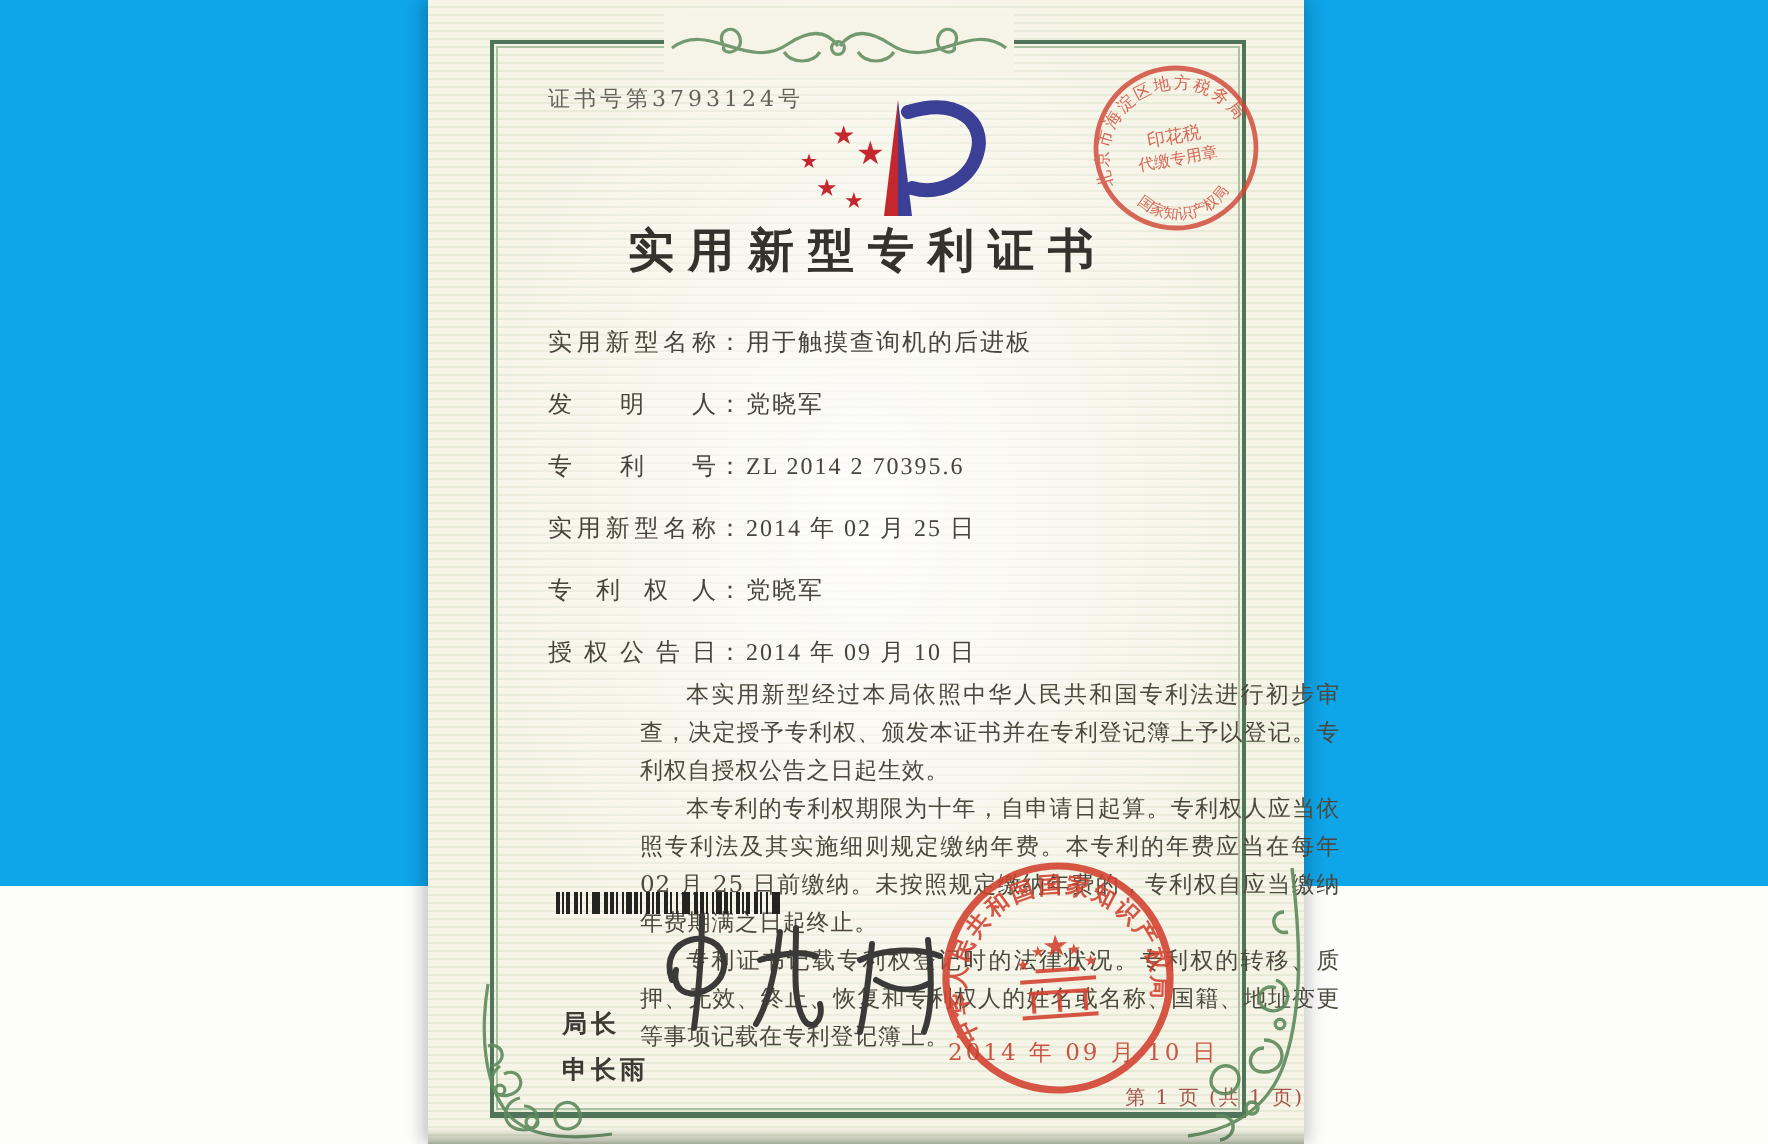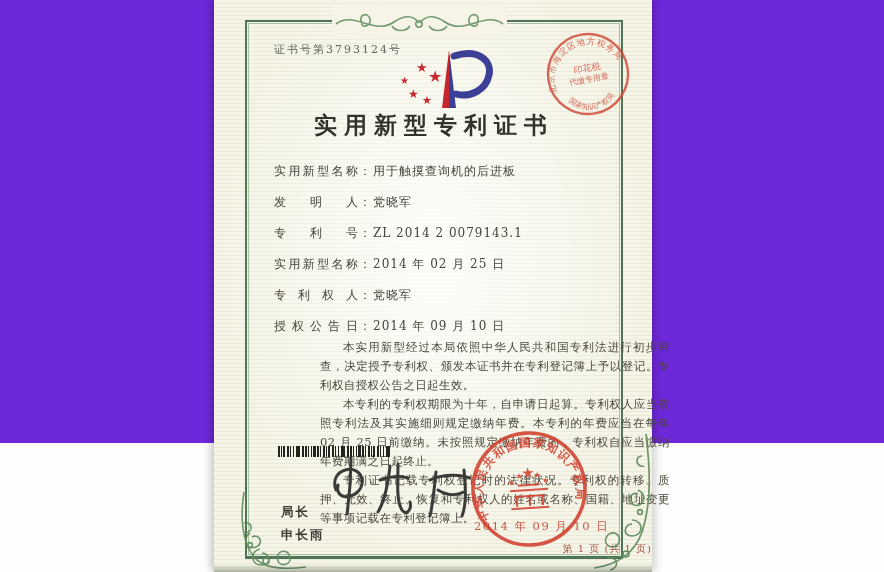--- a/index.html
+++ b/index.html
@@ -1,18 +1,18 @@
 <!DOCTYPE html>
 <html><head>
 <meta charset="utf-8">
 <style>
   * { margin:0; padding:0; box-sizing:border-box; }
   html,body { width:884px; height:572px; overflow:hidden; background:#fdfdfb;
     font-family:"DejaVu Serif","Liberation Serif",serif; }
-  .stage { position:relative; width:884px; height:443px; background:#6d28d9; }
+  .stage { position:relative; width:884px; height:443px; background:#0ea5e9; }
 
   .paper {
     position:absolute; left:214px; top:0; width:438px; height:572px;
     background:
       radial-gradient(ellipse at 50% 45%, rgba(255,255,255,.85) 0%, rgba(255,255,255,0) 70%),
       repeating-linear-gradient(0deg, rgba(150,180,130,.16) 0px, rgba(150,180,130,.16) 1px, transparent 1px, transparent 4px),
       #f6f4e6;
     box-shadow: -4px 0 7px rgba(0,0,0,.18), 4px 0 7px rgba(0,0,0,.14);
   }
   .paper-bottom-shade { position:absolute; left:0; right:0; bottom:0; height:8px;
@@ -31,21 +31,21 @@
   .logo { position:absolute; left:178px; top:48px; width:104px; height:66px; }
 
   .agency-seal { position:absolute; left:330px; top:30px; width:88px; height:88px;
     transform:rotate(-10deg); opacity:.8; }
 
   .title { position:absolute; left:31px; right:29px; top:110px; text-align:center;
     font-size:23px; font-weight:bold; color:#34322c; letter-spacing:7px;font-family:Liberation Serif, serif; }
 
   .fields { position:absolute; left:60px; top:164px; width:330px; }
   .field-row { margin-bottom:17px; font-size:12px; line-height:14px; color:#46443b;
-    white-space:nowrap; }
+    white-space:nowrap;font-family:Liberation Serif, serif; }
   .field-label { display:inline-block; width:84px; text-align:justify;
     text-align-last:justify; letter-spacing:0; }
   .field-colon { display:inline-block; margin:0 2px 0 1px; }
   .field-value { letter-spacing:1px; }
 
   .body-text { position:absolute; left:58px; top:338px; width:350px; font-size:11.5px;
     line-height:19px; color:#4b483d; text-align:justify;margin-left:48px; }
   .body-text p { text-indent:2em; letter-spacing:.4px; }
 
   .barcode { position:absolute; left:64px; top:446px; width:113px; height:11px;
@@ -136,21 +136,21 @@
     <div class="title">实用新型专利证书</div>
 
     <div class="fields">
       <div class="field-row">
         <span class="field-label">实用新型名称</span><span class="field-colon">：</span><span class="field-value">用于触摸查询机的后进板</span>
       </div>
       <div class="field-row">
         <span class="field-label">发明人</span><span class="field-colon">：</span><span class="field-value">党晓军</span>
       </div>
       <div class="field-row">
-        <span class="field-label">专利号</span><span class="field-colon">：</span><span class="field-value">ZL 2014 2 0079143.1</span>
+        <span class="field-label">专利号</span><span class="field-colon">：</span><span class="field-value">ZL 2014 2 70395.6</span>
       </div>
       <div class="field-row">
         <span class="field-label">实用新型名称</span><span class="field-colon">：</span><span class="field-value">2014 年 02 月 25 日</span>
       </div>
       <div class="field-row">
         <span class="field-label">专利权人</span><span class="field-colon">：</span><span class="field-value">党晓军</span>
       </div>
       <div class="field-row">
         <span class="field-label">授权公告日</span><span class="field-colon">：</span><span class="field-value">2014 年 09 月 10 日</span>
       </div>

